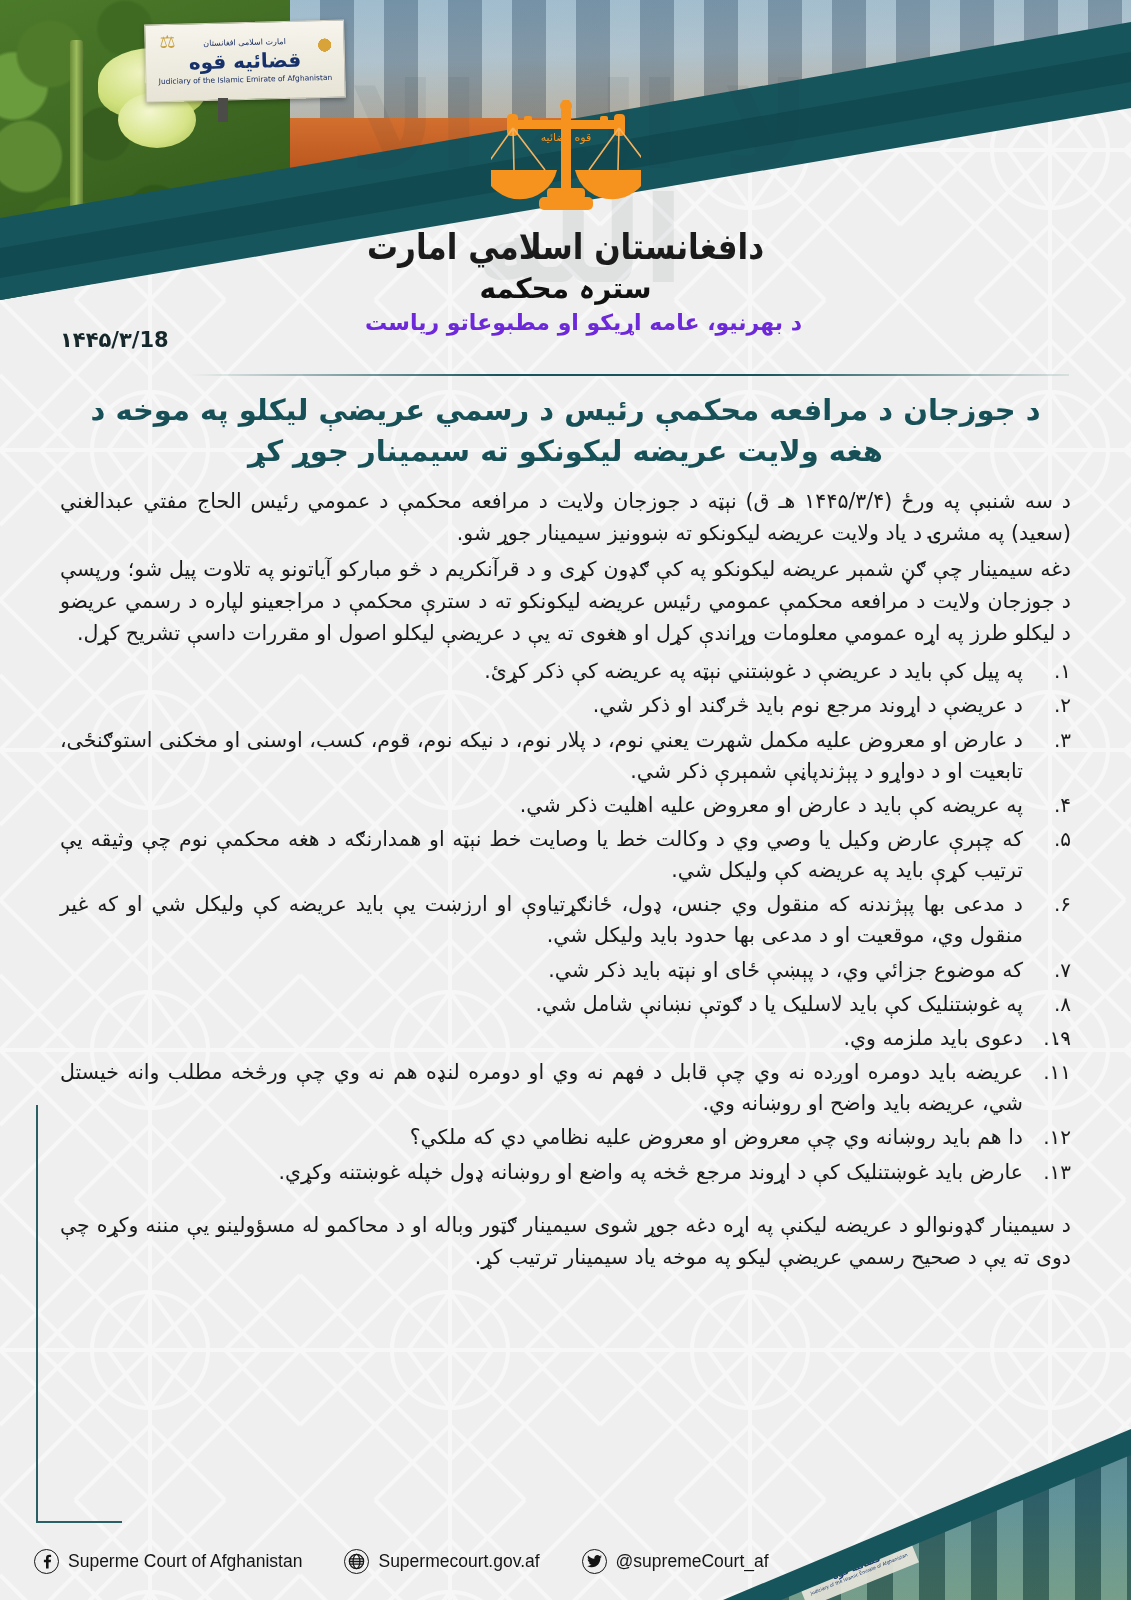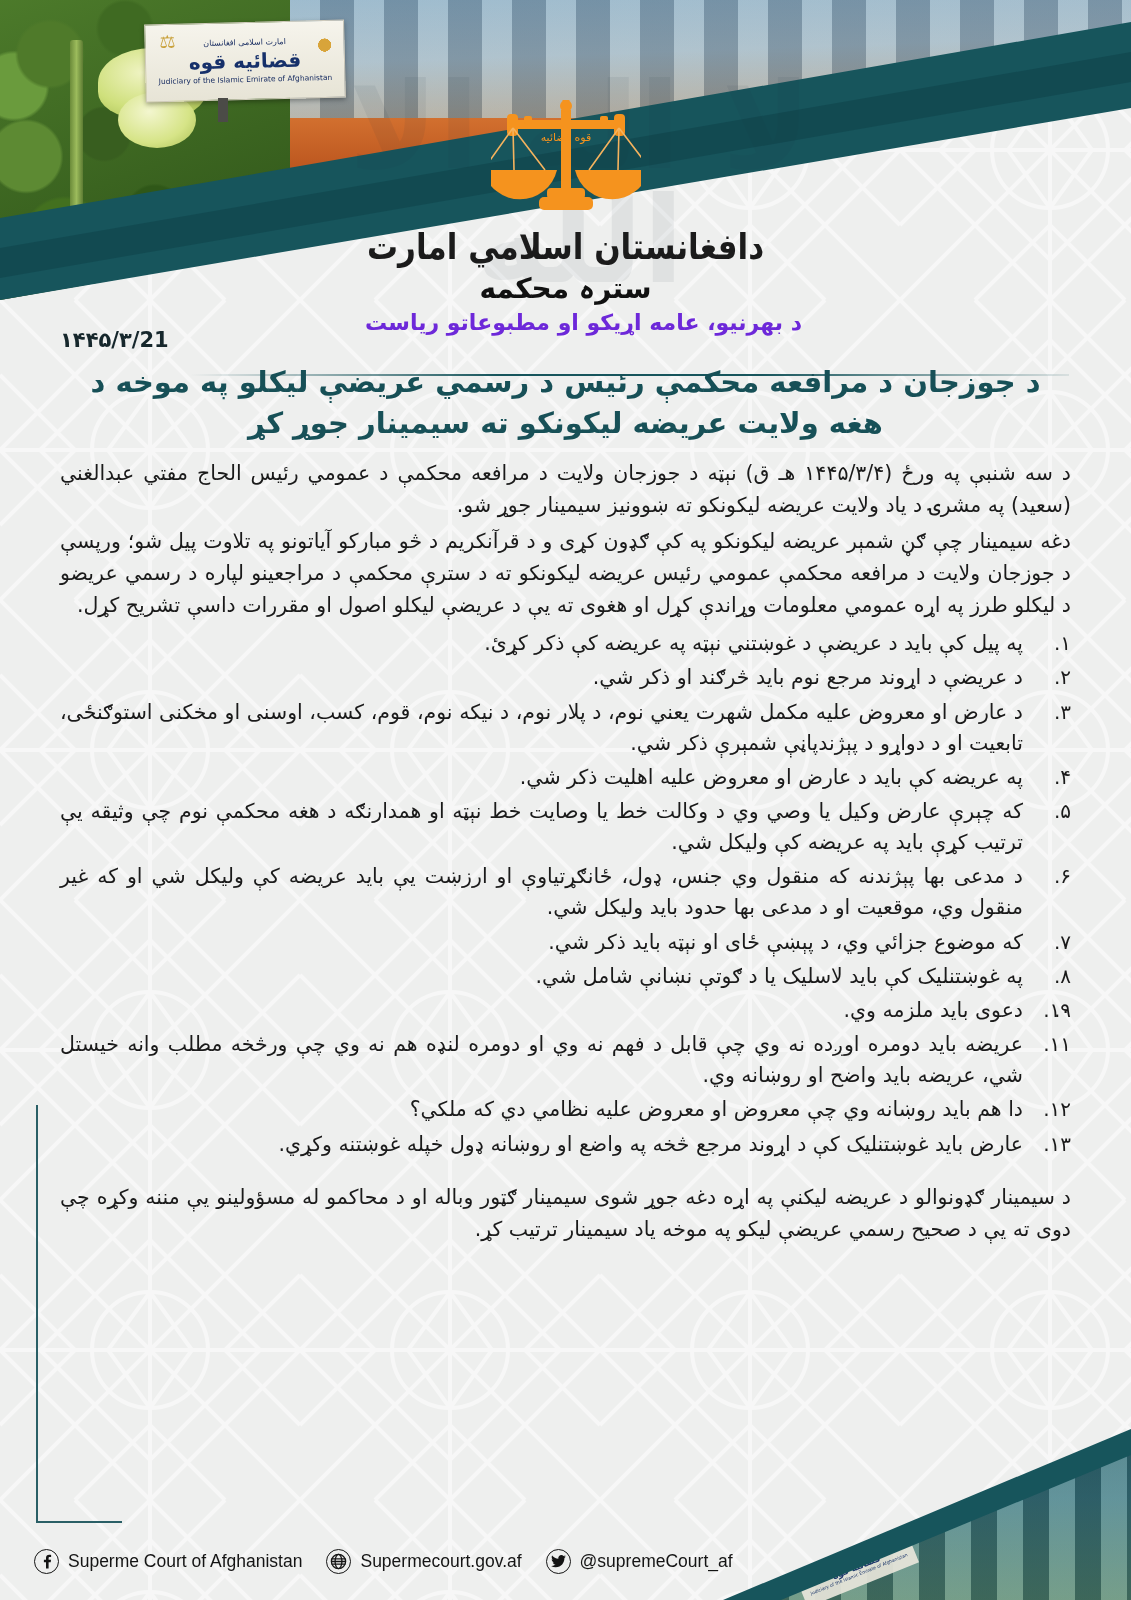--- a/index.html
+++ b/index.html
@@ -274,21 +274,21 @@
     right: 62px;
     top: 374px;
     height: 2px;
     z-index: 6;
     background: linear-gradient(90deg, rgba(23,85,92,0), #17555c 35%, #17555c 65%, rgba(23,85,92,.1));
   }
 
   
   .content {
     position: absolute;
-    top: 362px;
+    top: 390px;
     left: 60px;
     right: 60px;
     z-index: 6;
     direction: rtl;
     text-align: justify;
   }
 
   .headline {
     font-size: 29px;
     font-weight: bold;
@@ -353,21 +353,21 @@
   }
 
   
   .footer {
     position: absolute;
     left: 34px;
     bottom: 26px;
     z-index: 7;
     display: flex;
     align-items: center;
-    gap: 10px;
+    gap: 28px;
     direction: ltr;
   }
   .footer-item {
     display: flex;
     align-items: center;
     gap: 9px;
     margin-right: 14px;
   }
   .footer-label {
     font-size: 17.5px;
@@ -463,21 +463,21 @@
       <text x="75" y="45" text-anchor="middle" fill="#F5931E" font-size="11" font-family="DejaVu Sans, sans-serif">قوه قضائیه</text>
     </svg>
   </div>
 
   <div class="header-text">
     <div class="calligraphy">دافغانستان اسلامي امارت</div>
     <div class="org-name">سترہ محکمه</div>
     <div class="dept-name">د بهرنیو، عامه اړیکو او مطبوعاتو ریاست</div>
   </div>
 
-  <div class="issue-date">۱۴۴۵/۳/21</div>
+  <div class="issue-date">۱۴۴۵/۳/18</div>
 
   <div class="head-rule"></div>
 
   <div class="content">
 
     <div class="headline">د جوزجان د مرافعه محکمې رئیس د رسمي عریضې لیکلو په موخه د هغه ولایت عریضه لیکونکو ته سیمینار جوړ کړ</div>
 
     <p class="para">د سه شنبې په ورځ (۱۴۴۵/۳/۴ هـ ق) نېټه د جوزجان ولایت د مرافعه محکمې د عمومي رئیس الحاج مفتي عبدالغني (سعید) په مشرۍ د یاد ولایت عریضه لیکونکو ته ښوونیز سیمینار جوړ شو.</p>
 
     <p class="para">دغه سیمینار چې ګڼ شمېر عریضه لیکونکو په کې ګډون کړی و د قرآنکریم د څو مبارکو آیاتونو په تلاوت پیل شو؛ ورپسې د جوزجان ولایت د مرافعه محکمې عمومي رئیس عریضه لیکونکو ته د سترې محکمې د مراجعینو لپاره د رسمي عریضو د لیکلو طرز په اړه عمومي معلومات وړاندې کړل او هغوی ته یې د عریضې لیکلو اصول او مقررات داسې تشریح کړل.</p>

